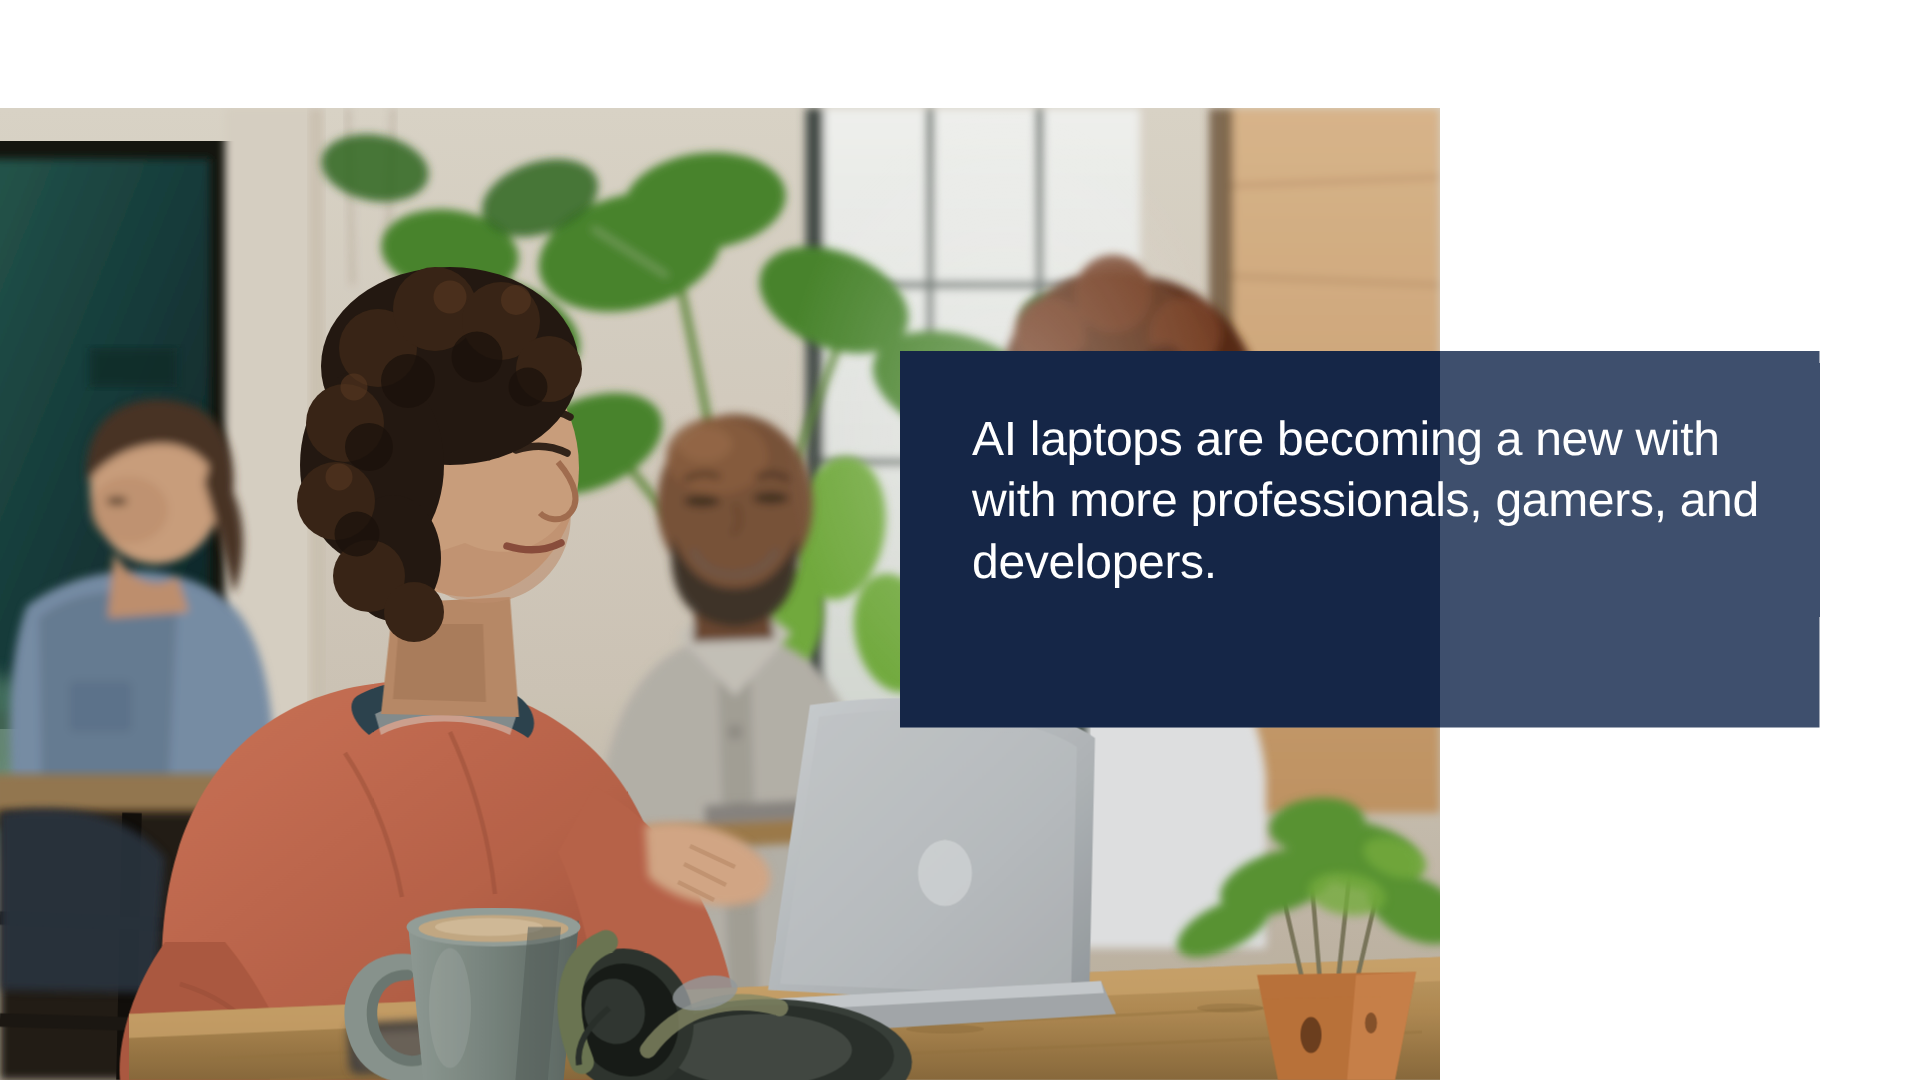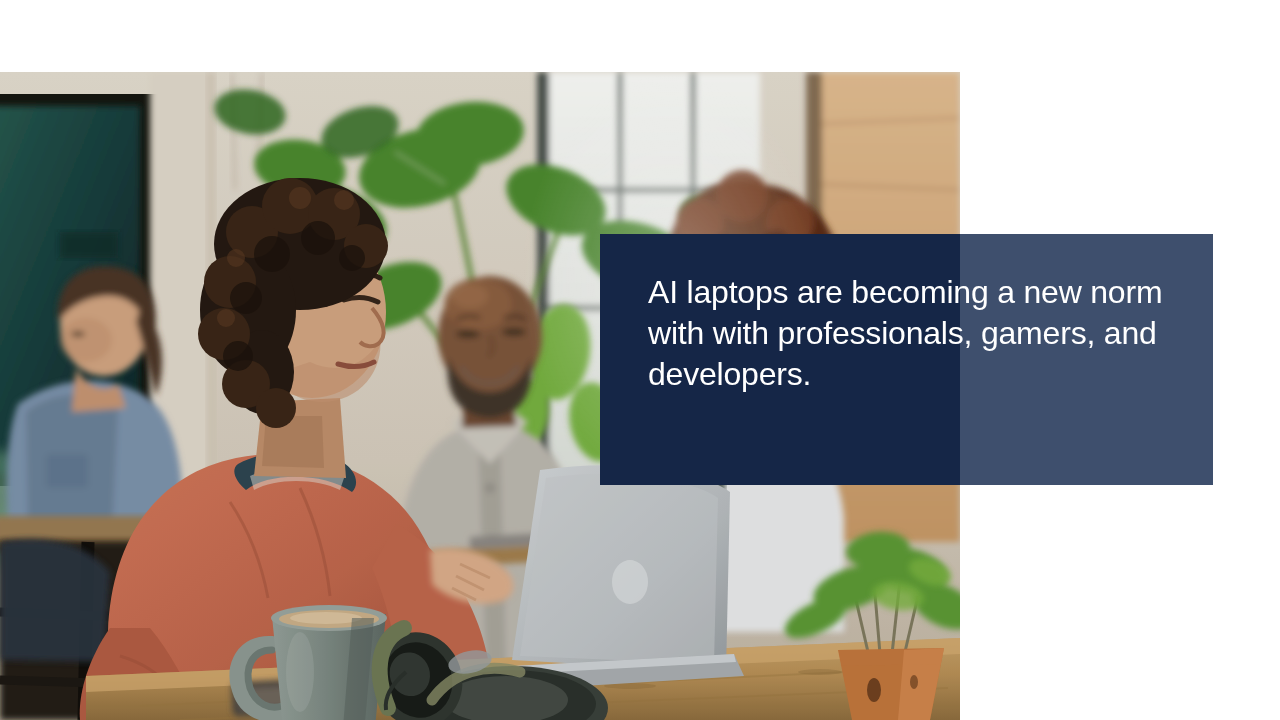--- a/index.html
+++ b/index.html
@@ -486,16 +486,16 @@
         <ellipse cx="914" cy="610" rx="4" ry="7" fill="#5b3318" opacity="0.6"></ellipse>
       </g>
 
       <rect x="520" y="0" width="300" height="420" fill="url(#blurHalo)"></rect>
       <rect x="0" y="0" width="960" height="648" fill="#2a1f14" opacity="0.06"></rect>
     </svg>
   </div>
 
   <div class="caption-overlay">
     <div class="caption-tint"></div>
-    <div class="caption-text">AI laptops are becoming a new norm with with professionals, gamers, and developers.</div>
+    <div class="caption-text">AI laptops are becoming a new with with more professionals, gamers, and developers.</div>
   </div>
 
 </div>
 
 </body></html>

